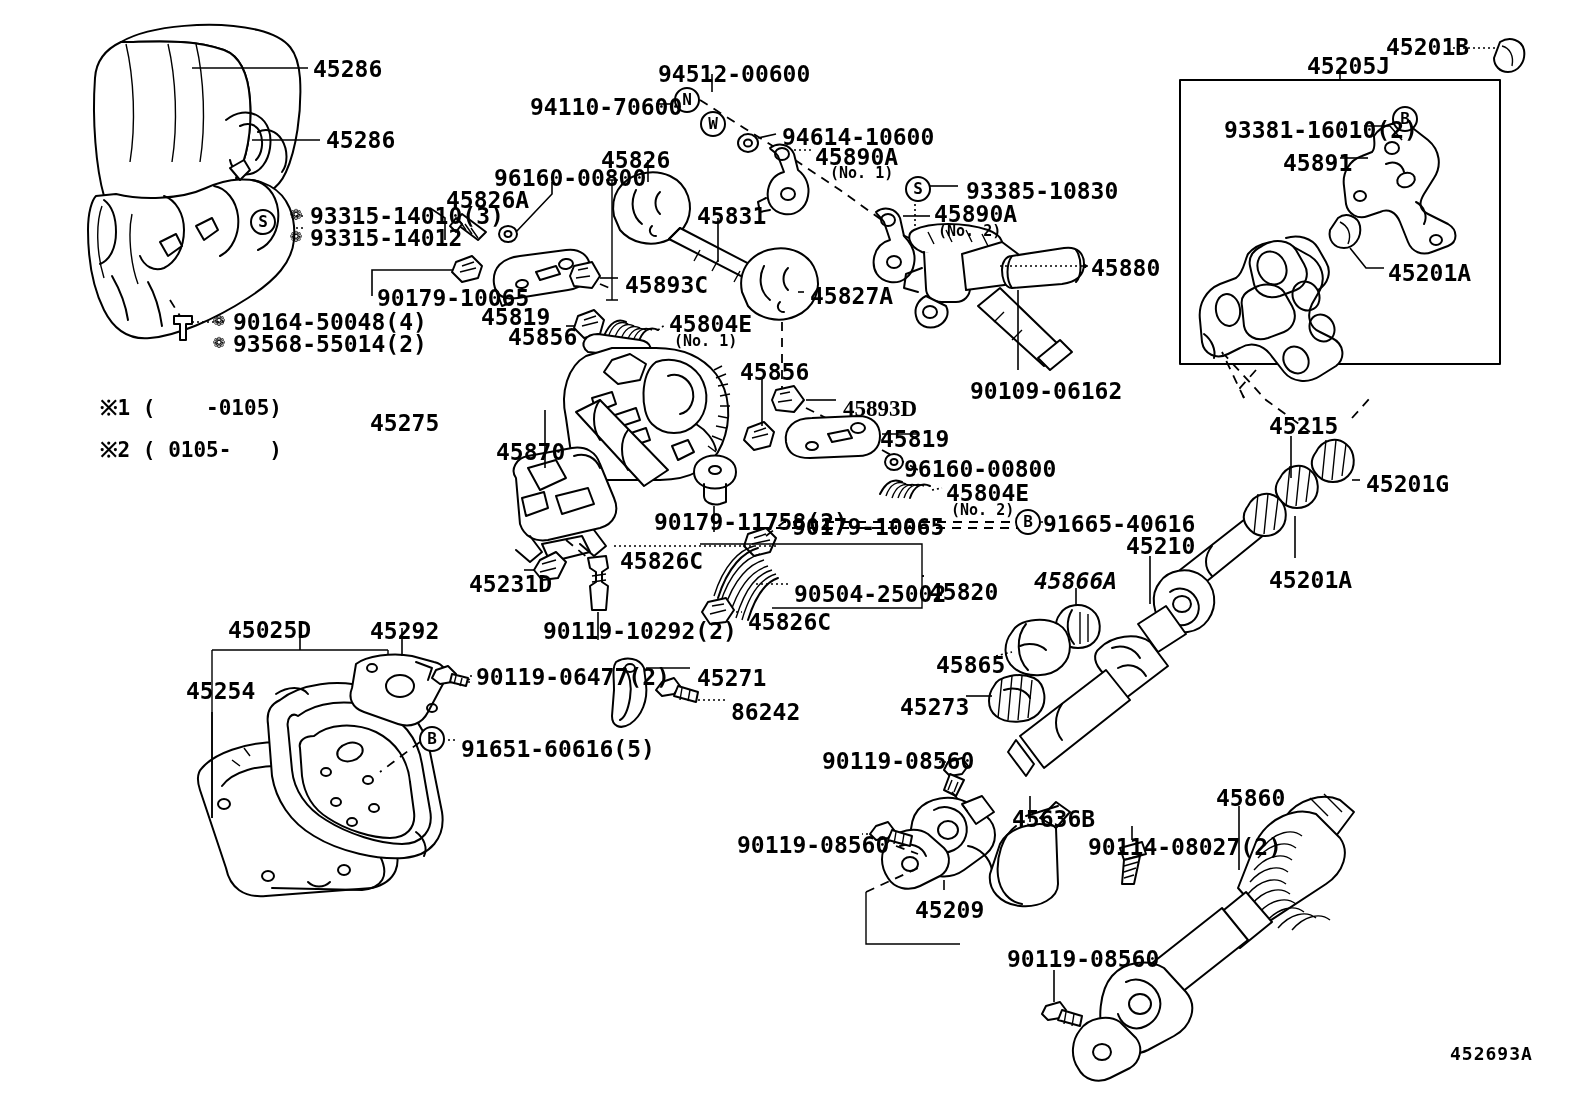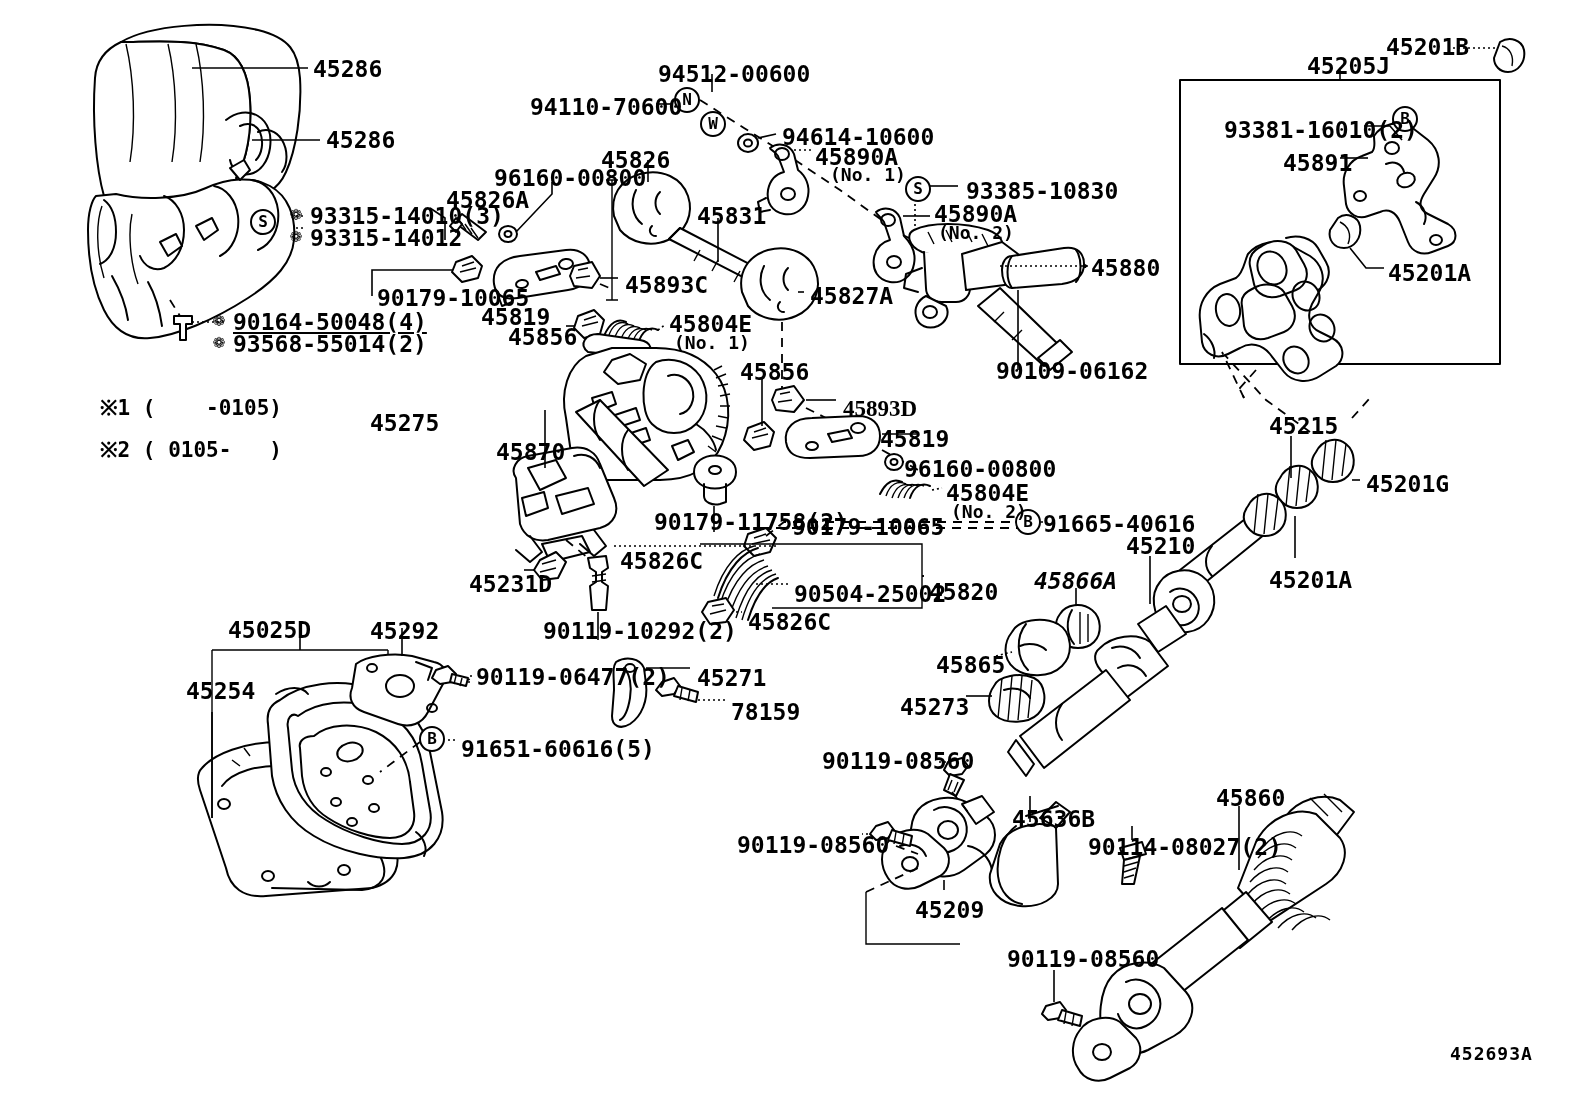--- a/index.html
+++ b/index.html
@@ -25,21 +25,21 @@
     position: absolute;
     white-space: pre;
     color: #000000;
     font-family: "DejaVu Sans Mono", "Liberation Mono", monospace;
     font-weight: bold;
     font-size: 23px;
     letter-spacing: 0px;
     line-height: 1;
   }
   .lbl.sm {
-    font-size: 18px;
+    font-size: 15px;
     font-weight: bold;
   }
   .lbl.note {
     font-size: 21px;
     font-weight: bold;
   }
   .lbl.sheetcode {
     font-size: 18px;
     font-weight: bold;
     letter-spacing: 1px;
@@ -1366,21 +1366,21 @@
   <div class="lbl note" style="left:100px; top:398px;">※1 (    -0105)</div>
   <div class="lbl note" style="left:100px; top:440px;">※2 ( 0105-   )</div>
 
   <div class="lbl sheetcode" style="left:1450px; top:1045px;">452693A</div>
 
   <div id="label-layer">
       <div class="lbl" style="left: 313px; top: 58px;">45286</div>
       <div class="lbl" style="left: 326px; top: 129px;">45286</div>
       <div class="lbl" style="left: 310px; top: 205px;">93315-14010(3)</div>
       <div class="lbl" style="left: 310px; top: 227px;">93315-14012</div>
-      <div class="lbl" style="left: 233px; top: 311px; text-decoration: underline;">90164-50048(4)</div>
+      <div class="lbl" style="left: 233px; top: 311px;">90164-50048(4)</div>
       <div class="lbl" style="left: 233px; top: 333px;">93568-55014(2)</div>
       <div class="lbl" style="left: 377px; top: 287px;">90179-10065</div>
       <div class="lbl" style="left: 446px; top: 189px;">45826A</div>
       <div class="lbl" style="left: 494px; top: 167px;">96160-00800</div>
       <div class="lbl" style="left: 481px; top: 306px;">45819</div>
       <div class="lbl" style="left: 508px; top: 326px;">45856</div>
       <div class="lbl" style="left: 601px; top: 149px;">45826</div>
       <div class="lbl" style="left: 625px; top: 274px;">45893C</div>
       <div class="lbl" style="left: 669px; top: 313px;">45804E</div>
       <div class="lbl sm" style="left: 674px; top: 334px;">(No. 1)</div>
@@ -1388,21 +1388,21 @@
       <div class="lbl" style="left: 530px; top: 96px;">94110-70600</div>
       <div class="lbl" style="left: 658px; top: 63px;">94512-00600</div>
       <div class="lbl" style="left: 782px; top: 126px;">94614-10600</div>
       <div class="lbl" style="left: 815px; top: 146px;">45890A</div>
       <div class="lbl sm" style="left: 830px; top: 166px;">(No. 1)</div>
       <div class="lbl" style="left: 966px; top: 180px;">93385-10830</div>
       <div class="lbl" style="left: 934px; top: 203px;">45890A</div>
       <div class="lbl sm" style="left: 938px; top: 224px;">(No. 2)</div>
       <div class="lbl" style="left: 810px; top: 285px;">45827A</div>
       <div class="lbl" style="left: 1091px; top: 257px;">45880</div>
-      <div class="lbl" style="left: 970px; top: 360px; margin-left: 26px;">90109-06162</div>
+      <div class="lbl" style="left: 970px; top: 380px;">90109-06162</div>
       <div class="lbl" style="left: 740px; top: 361px;">45856</div>
       <div class="lbl" style="left: 843px; top: 397px; font-family: Liberation Serif, serif;">45893D</div>
       <div class="lbl" style="left: 880px; top: 428px;">45819</div>
       <div class="lbl" style="left: 904px; top: 458px;">96160-00800</div>
       <div class="lbl" style="left: 946px; top: 482px;">45804E</div>
       <div class="lbl sm" style="left: 951px; top: 503px;">(No. 2)</div>
       <div class="lbl" style="left: 496px; top: 396px; margin-top: 45px;">45870</div>
       <div class="lbl" style="left: 370px; top: 412px;">45275</div>
       <div class="lbl" style="left: 469px; top: 573px;">45231D</div>
       <div class="lbl" style="left: 543px; top: 620px;">90119-10292(2)</div>
@@ -1418,21 +1418,21 @@
       <div class="lbl" style="left: 936px; top: 654px;">45865</div>
       <div class="lbl" style="left: 900px; top: 696px;">45273</div>
       <div class="lbl" style="left: 1269px; top: 415px;">45215</div>
       <div class="lbl" style="left: 1366px; top: 473px;">45201G</div>
       <div class="lbl" style="left: 1269px; top: 569px;">45201A</div>
       <div class="lbl" style="left: 228px; top: 584px; margin-top: 35px;">45025D</div>
       <div class="lbl" style="left: 186px; top: 680px;">45254</div>
       <div class="lbl" style="left: 370px; top: 620px;">45292</div>
       <div class="lbl" style="left: 476px; top: 666px;">90119-06477(2)</div>
       <div class="lbl" style="left: 697px; top: 667px;">45271</div>
-      <div class="lbl" style="left: 731px; top: 701px;">78159</div>
+      <div class="lbl" style="left: 731px; top: 701px;">86242</div>
       <div class="lbl" style="left: 461px; top: 738px;">91651-60616(5)</div>
       <div class="lbl" style="left: 822px; top: 750px;">90119-08560</div>
       <div class="lbl" style="left: 737px; top: 834px;">90119-08560</div>
       <div class="lbl" style="left: 915px; top: 899px;">45209</div>
       <div class="lbl" style="left: 1012px; top: 808px;">45636B</div>
       <div class="lbl" style="left: 1088px; top: 836px;">90114-08027(2)</div>
       <div class="lbl" style="left: 1007px; top: 948px;">90119-08560</div>
       <div class="lbl" style="left: 1216px; top: 787px;">45860</div>
       <div class="lbl" style="left: 1307px; top: 55px;">45205J</div>
       <div class="lbl" style="left: 1386px; top: 36px;">45201B</div>

